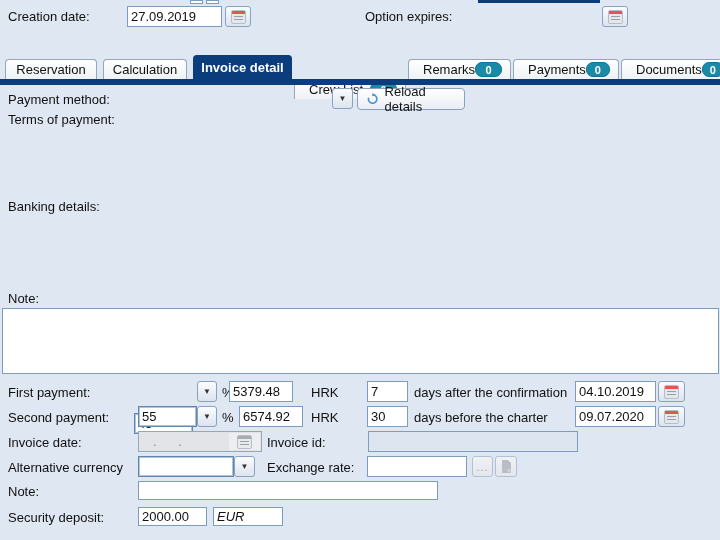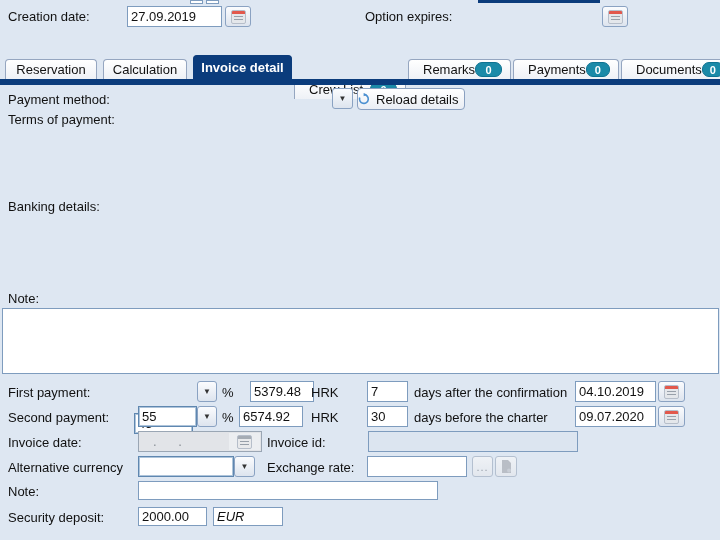--- a/index.html
+++ b/index.html
@@ -24,21 +24,21 @@
        border:1px solid #95a6c0;border-bottom:none;border-radius:4px 4px 0 0;box-sizing:border-box;
        display:flex;align-items:center;font-size:13px;color:#111;justify-content:center;}
   .tab.badged{justify-content:space-between;padding:0 8px 0 14px;}
   .tab.active{top:55px;height:24px;background:#0b3c7c;color:#fff;font-weight:bold;
        border-color:#0b3c7c;justify-content:center;}
   .badge{width:27px;height:15px;border-radius:7px;background:#1b8aa8;border:1px solid #0f7392;
        color:#fff;font-size:11px;font-weight:bold;display:flex;align-items:center;justify-content:center;box-sizing:border-box;}
   .tabbar{position:absolute;left:0;top:79px;width:720px;height:6px;background:#0b3c7c;}
   .btn-reload{position:absolute;left:357px;top:88px;width:108px;height:22px;border:1px solid #8aa0c0;
        border-radius:4px;background:linear-gradient(#ffffff,#e9edf4);box-sizing:border-box;
-       display:flex;align-items:center;gap:6px;font-size:13px;color:#111;cursor:default;}
+       display:flex;align-items:center;gap:6px;padding-left:9px;font-size:13px;color:#111;cursor:default;}
   .dis-field{position:absolute;height:21px;box-sizing:border-box;border:1px solid #9aa6b4;
        background:#e2e4e8;color:#8a8f96;font-size:13px;display:flex;align-items:center;}
   .dis-blue{position:absolute;height:21px;box-sizing:border-box;border:1px solid #7e9cbe;background:#dce5f0;}
   .btn-dis{position:absolute;height:21px;box-sizing:border-box;border:1px solid #b4c0d0;border-radius:3px;
        background:linear-gradient(#eff2f6,#e2e7ee);display:flex;align-items:center;justify-content:center;
        color:#9aa2ac;font-size:11px;letter-spacing:1px;cursor:default;}
   .remnant{position:absolute;top:0;height:2px;}
 </style>
 </head>
 <body>
@@ -104,21 +104,21 @@
 
   <span class="lbl" style="left:8px;top:291px;">Note:</span>
   <div class="textarea" style="top:308px;height:66px;"></div>
 
   <span class="lbl" style="left:8px;top:385px;">First payment:</span>
   <input class="inp combo" style="left: 134px; top: 381px; width: 59px; margin-top: 32px;" value="45">
   <div class="btn-sq" style="left:197px;top:381px;width:20px;">
     <span class="arrow">▼</span>
   </div>
   <span class="lbl" style="left:222px;top:385px;">%</span>
-  <input class="inp" style="left: 250px; top: 381px; width: 64px;" value="5379.48">
+  <input class="inp" style="left: 229px; top: 381px; width: 64px;" value="5379.48">
   <span class="lbl" style="left:311px;top:385px;">HRK</span>
   <input class="inp" style="left: 367px; top: 381px; width: 41px;" value="7">
   <span class="lbl" style="left:414px;top:385px;">days after the confirmation</span>
   <input class="inp" style="left: 575px; top: 381px; width: 81px;" value="04.10.2019">
   <div class="btn-sq" style="left:658px;top:381px;width:27px;">
     <span class="cal-icon"></span>
   </div>
 
   <span class="lbl" style="left:8px;top:410px;">Second payment:</span>
   <input class="inp combo" style="left: 138px; top: 406px; width: 59px;" value="55">

